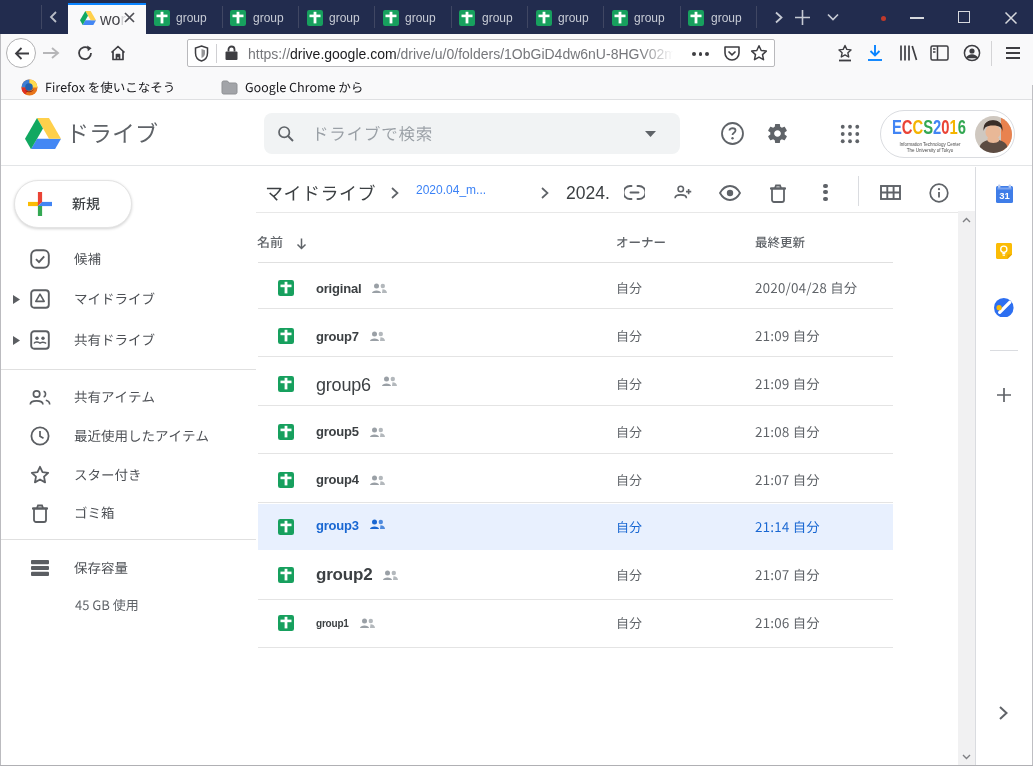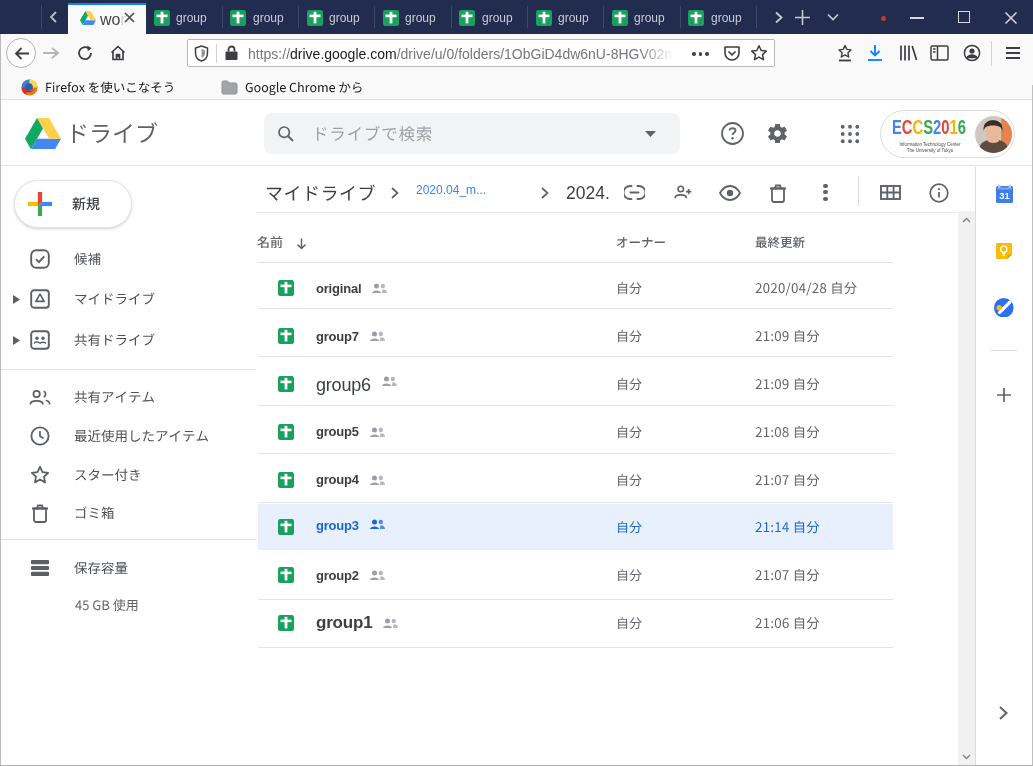--- a/index.html
+++ b/index.html
@@ -503,42 +503,42 @@
     <path transform="translate(0,16)" d="M2.8 -6.3H10.3V-5.3H2.8ZM2.8 -3.4H10.3V-2.5H2.8ZM2.8 -0.6H10.3V0.3H2.8ZM2.1 -9.1H11.1V1.0H10.1V-8.2H3.1V1.1H2.1ZM5.9 -10.9 7.0 -10.8Q6.8 -10.2 6.6 -9.6Q6.4 -9.0 6.1 -8.6L5.3 -8.8Q5.4 -9.1 5.5 -9.5Q5.6 -9.9 5.8 -10.2Q5.9 -10.6 5.9 -10.9Z M15.4 -6.0H22.9V-5.1H15.4ZM22.5 -6.0H23.6Q23.6 -6.0 23.6 -5.9Q23.6 -5.8 23.6 -5.7Q23.6 -5.6 23.5 -5.5Q23.5 -4.0 23.4 -3.0Q23.3 -1.9 23.2 -1.2Q23.1 -0.5 23.0 -0.1Q22.9 0.3 22.7 0.5Q22.5 0.7 22.3 0.8Q22.0 0.9 21.7 1.0Q21.4 1.0 20.8 1.0Q20.3 1.0 19.6 0.9Q19.6 0.7 19.5 0.4Q19.5 0.2 19.3 -0.0Q20.0 0.0 20.5 0.0Q21.0 0.1 21.3 0.1Q21.5 0.1 21.6 0.0Q21.7 -0.0 21.8 -0.1Q22.0 -0.3 22.1 -0.9Q22.3 -1.5 22.4 -2.7Q22.5 -3.9 22.5 -5.8ZM17.2 -10.7 18.3 -10.4Q17.8 -9.3 17.1 -8.3Q16.5 -7.3 15.7 -6.4Q15.0 -5.6 14.1 -5.0Q14.1 -5.1 13.9 -5.2Q13.7 -5.4 13.6 -5.5Q13.4 -5.7 13.3 -5.7Q14.1 -6.3 14.9 -7.1Q15.6 -7.8 16.2 -8.7Q16.8 -9.7 17.2 -10.7ZM21.7 -10.7Q22.1 -10.0 22.5 -9.4Q23.0 -8.7 23.5 -8.0Q24.0 -7.4 24.6 -6.9Q25.2 -6.3 25.7 -6.0Q25.6 -5.8 25.4 -5.7Q25.2 -5.6 25.1 -5.4Q25.0 -5.2 24.9 -5.1Q24.3 -5.5 23.8 -6.1Q23.2 -6.7 22.7 -7.4Q22.1 -8.1 21.7 -8.8Q21.2 -9.6 20.8 -10.3ZM18.2 -5.7H19.2Q19.1 -4.7 18.9 -3.7Q18.7 -2.6 18.2 -1.7Q17.7 -0.8 16.8 -0.1Q16.0 0.6 14.6 1.1Q14.6 1.0 14.5 0.8Q14.4 0.7 14.2 0.5Q14.1 0.4 14.0 0.2Q15.3 -0.2 16.0 -0.8Q16.8 -1.5 17.3 -2.2Q17.7 -3.0 17.9 -3.9Q18.1 -4.8 18.2 -5.7Z" fill="#1967d2"></path>
   </svg>
 <svg style="position:absolute;left:755px;top:516px;overflow:visible" width="66" height="21">
     <path transform="translate(0,16)" d="M0.6 0.0V-0.7Q2.1 -2.1 3.1 -3.2Q4.1 -4.3 4.6 -5.3Q5.1 -6.2 5.1 -7.1Q5.1 -7.6 4.9 -8.1Q4.7 -8.5 4.3 -8.8Q3.9 -9.0 3.3 -9.0Q2.7 -9.0 2.2 -8.7Q1.6 -8.4 1.2 -7.9L0.5 -8.6Q1.1 -9.2 1.8 -9.6Q2.5 -10.0 3.4 -10.0Q4.3 -10.0 5.0 -9.6Q5.6 -9.3 5.9 -8.6Q6.3 -8.0 6.3 -7.1Q6.3 -6.1 5.8 -5.1Q5.3 -4.1 4.5 -3.1Q3.6 -2.1 2.4 -1.0Q2.8 -1.0 3.2 -1.0Q3.7 -1.1 4.0 -1.1H6.8V0.0Z M8.8 0.0V-1.0H11.0V-8.3H9.3V-9.1Q9.9 -9.2 10.4 -9.4Q10.9 -9.6 11.3 -9.8H12.2V-1.0H14.2V0.0Z M17.1 -5.2Q16.8 -5.2 16.5 -5.5Q16.3 -5.7 16.3 -6.2Q16.3 -6.6 16.5 -6.8Q16.8 -7.1 17.1 -7.1Q17.5 -7.1 17.8 -6.8Q18.0 -6.6 18.0 -6.2Q18.0 -5.7 17.8 -5.5Q17.5 -5.2 17.1 -5.2ZM17.1 0.2Q16.8 0.2 16.5 -0.1Q16.3 -0.3 16.3 -0.8Q16.3 -1.2 16.5 -1.4Q16.8 -1.7 17.1 -1.7Q17.5 -1.7 17.8 -1.4Q18.0 -1.2 18.0 -0.8Q18.0 -0.3 17.8 -0.1Q17.5 0.2 17.1 0.2Z M20.4 0.0V-1.0H22.6V-8.3H20.8V-9.1Q21.5 -9.2 22.0 -9.4Q22.5 -9.6 22.9 -9.8H23.8V-1.0H25.8V0.0Z M31.4 0.0V-6.7Q31.4 -7.1 31.4 -7.6Q31.4 -8.1 31.5 -8.5H31.4Q31.2 -8.1 31.0 -7.8Q30.8 -7.4 30.6 -7.0L28.4 -3.7H33.9V-2.7H27.1V-3.5L31.2 -9.8H32.5V0.0Z M40.5 -6.5H48.3V-5.5H40.5ZM40.5 -3.5H48.3V-2.6H40.5ZM40.5 -0.6H48.3V0.3H40.5ZM39.9 -9.4H49.1V1.0H48.0V-8.5H40.9V1.1H39.9ZM43.8 -11.3 44.9 -11.1Q44.7 -10.5 44.5 -9.9Q44.2 -9.3 44.0 -8.9L43.1 -9.0Q43.2 -9.4 43.4 -9.8Q43.5 -10.2 43.6 -10.6Q43.7 -10.9 43.8 -11.3Z M53.8 -6.2H61.5V-5.2H53.8ZM61.1 -6.2H62.2Q62.2 -6.2 62.2 -6.1Q62.2 -6.0 62.2 -5.9Q62.2 -5.8 62.1 -5.7Q62.1 -4.1 62.0 -3.0Q61.9 -2.0 61.8 -1.2Q61.7 -0.5 61.6 -0.1Q61.5 0.3 61.3 0.5Q61.1 0.8 60.8 0.9Q60.6 1.0 60.3 1.0Q59.9 1.0 59.3 1.0Q58.8 1.0 58.1 1.0Q58.1 0.7 58.0 0.5Q57.9 0.2 57.8 -0.0Q58.4 0.0 59.0 0.0Q59.6 0.1 59.8 0.1Q60.0 0.1 60.1 0.0Q60.3 -0.0 60.4 -0.1Q60.6 -0.3 60.7 -0.9Q60.8 -1.6 60.9 -2.8Q61.0 -4.0 61.1 -6.0ZM55.6 -11.0 56.7 -10.7Q56.2 -9.6 55.5 -8.5Q54.9 -7.5 54.1 -6.6Q53.3 -5.8 52.5 -5.1Q52.4 -5.2 52.2 -5.4Q52.0 -5.5 51.9 -5.7Q51.7 -5.8 51.6 -5.9Q52.4 -6.5 53.2 -7.3Q54.0 -8.1 54.6 -9.0Q55.2 -10.0 55.6 -11.0ZM60.3 -11.0Q60.6 -10.3 61.1 -9.6Q61.6 -8.9 62.1 -8.3Q62.7 -7.6 63.2 -7.1Q63.8 -6.5 64.4 -6.1Q64.2 -6.0 64.1 -5.9Q63.9 -5.7 63.8 -5.6Q63.6 -5.4 63.5 -5.3Q63.0 -5.7 62.4 -6.3Q61.8 -6.9 61.3 -7.6Q60.7 -8.3 60.2 -9.1Q59.7 -9.9 59.3 -10.6ZM56.6 -5.9H57.7Q57.6 -4.8 57.3 -3.8Q57.1 -2.7 56.6 -1.8Q56.1 -0.9 55.2 -0.1Q54.4 0.6 52.9 1.1Q52.9 1.0 52.8 0.8Q52.7 0.7 52.5 0.5Q52.4 0.4 52.3 0.3Q53.6 -0.2 54.4 -0.8Q55.2 -1.5 55.7 -2.3Q56.1 -3.1 56.3 -4.0Q56.5 -5.0 56.6 -5.9Z" fill="#1967d2"></path>
   </svg>
 <svg style="position:absolute;left:278px;top:567px" width="16" height="16" viewBox="0 0 16 16">
     <rect x="0" y="0" width="16" height="16" rx="2.2" fill="#17a05e"></rect>
     <rect x="2.5" y="4.6" width="11" height="2.6" fill="#fff"></rect>
     <rect x="6.6" y="1.8" width="2.8" height="11.6" fill="#fff"></rect>
   </svg>
-<div style="position:absolute;left:316px;top:566px;display:flex;align-items:center;height:18px;font-size:13px;font-weight:bold;color:#3c4043;letter-spacing:-.2px">
+<div style="position:absolute;left:316px;top:566px;display:flex;align-items:center;height:18px;font-size:17px;font-weight:bold;color:#3c4043;letter-spacing:-.2px">
     <span>group2</span>
     <svg style="margin-left:10px" width="17" height="12" viewBox="0 0 17 12">
       <circle cx="5.5" cy="4" r="2.5" fill="#9aa0a6"></circle>
       <path d="M1 11 C1 7.5 10 7.5 10 11 Z" fill="#9aa0a6"></path>
       <circle cx="11.8" cy="4" r="2.2" fill="#9aa0a6" fill-opacity=".75"></circle>
       <path d="M11.5 7.2 C14 7.2 16 8.5 16 11 H11 Z" fill="#9aa0a6" fill-opacity=".75"></path>
     </svg>
   </div>
 <svg style="position:absolute;left:616px;top:564px;overflow:visible" width="28" height="20">
     <path transform="translate(0,16)" d="M2.8 -6.3H10.3V-5.3H2.8ZM2.8 -3.4H10.3V-2.5H2.8ZM2.8 -0.6H10.3V0.3H2.8ZM2.1 -9.1H11.1V1.0H10.1V-8.2H3.1V1.1H2.1ZM5.9 -10.9 7.0 -10.8Q6.8 -10.2 6.6 -9.6Q6.4 -9.0 6.1 -8.6L5.3 -8.8Q5.4 -9.1 5.5 -9.5Q5.6 -9.9 5.8 -10.2Q5.9 -10.6 5.9 -10.9Z M15.4 -6.0H22.9V-5.1H15.4ZM22.5 -6.0H23.6Q23.6 -6.0 23.6 -5.9Q23.6 -5.8 23.6 -5.7Q23.6 -5.6 23.5 -5.5Q23.5 -4.0 23.4 -3.0Q23.3 -1.9 23.2 -1.2Q23.1 -0.5 23.0 -0.1Q22.9 0.3 22.7 0.5Q22.5 0.7 22.3 0.8Q22.0 0.9 21.7 1.0Q21.4 1.0 20.8 1.0Q20.3 1.0 19.6 0.9Q19.6 0.7 19.5 0.4Q19.5 0.2 19.3 -0.0Q20.0 0.0 20.5 0.0Q21.0 0.1 21.3 0.1Q21.5 0.1 21.6 0.0Q21.7 -0.0 21.8 -0.1Q22.0 -0.3 22.1 -0.9Q22.3 -1.5 22.4 -2.7Q22.5 -3.9 22.5 -5.8ZM17.2 -10.7 18.3 -10.4Q17.8 -9.3 17.1 -8.3Q16.5 -7.3 15.7 -6.4Q15.0 -5.6 14.1 -5.0Q14.1 -5.1 13.9 -5.2Q13.7 -5.4 13.6 -5.5Q13.4 -5.7 13.3 -5.7Q14.1 -6.3 14.9 -7.1Q15.6 -7.8 16.2 -8.7Q16.8 -9.7 17.2 -10.7ZM21.7 -10.7Q22.1 -10.0 22.5 -9.4Q23.0 -8.7 23.5 -8.0Q24.0 -7.4 24.6 -6.9Q25.2 -6.3 25.7 -6.0Q25.6 -5.8 25.4 -5.7Q25.2 -5.6 25.1 -5.4Q25.0 -5.2 24.9 -5.1Q24.3 -5.5 23.8 -6.1Q23.2 -6.7 22.7 -7.4Q22.1 -8.1 21.7 -8.8Q21.2 -9.6 20.8 -10.3ZM18.2 -5.7H19.2Q19.1 -4.7 18.9 -3.7Q18.7 -2.6 18.2 -1.7Q17.7 -0.8 16.8 -0.1Q16.0 0.6 14.6 1.1Q14.6 1.0 14.5 0.8Q14.4 0.7 14.2 0.5Q14.1 0.4 14.0 0.2Q15.3 -0.2 16.0 -0.8Q16.8 -1.5 17.3 -2.2Q17.7 -3.0 17.9 -3.9Q18.1 -4.8 18.2 -5.7Z" fill="#5f6368"></path>
   </svg>
 <svg style="position:absolute;left:755px;top:564px;overflow:visible" width="66" height="21">
     <path transform="translate(0,16)" d="M0.6 0.0V-0.7Q2.1 -2.1 3.1 -3.2Q4.1 -4.3 4.6 -5.3Q5.1 -6.2 5.1 -7.1Q5.1 -7.6 4.9 -8.1Q4.7 -8.5 4.3 -8.8Q3.9 -9.0 3.3 -9.0Q2.7 -9.0 2.2 -8.7Q1.6 -8.4 1.2 -7.9L0.5 -8.6Q1.1 -9.2 1.8 -9.6Q2.5 -10.0 3.4 -10.0Q4.3 -10.0 5.0 -9.6Q5.6 -9.3 5.9 -8.6Q6.3 -8.0 6.3 -7.1Q6.3 -6.1 5.8 -5.1Q5.3 -4.1 4.5 -3.1Q3.6 -2.1 2.4 -1.0Q2.8 -1.0 3.2 -1.0Q3.7 -1.1 4.0 -1.1H6.8V0.0Z M8.8 0.0V-1.0H11.0V-8.3H9.3V-9.1Q9.9 -9.2 10.4 -9.4Q10.9 -9.6 11.3 -9.8H12.2V-1.0H14.2V0.0Z M17.1 -5.2Q16.8 -5.2 16.5 -5.5Q16.3 -5.7 16.3 -6.2Q16.3 -6.6 16.5 -6.8Q16.8 -7.1 17.1 -7.1Q17.5 -7.1 17.8 -6.8Q18.0 -6.6 18.0 -6.2Q18.0 -5.7 17.8 -5.5Q17.5 -5.2 17.1 -5.2ZM17.1 0.2Q16.8 0.2 16.5 -0.1Q16.3 -0.3 16.3 -0.8Q16.3 -1.2 16.5 -1.4Q16.8 -1.7 17.1 -1.7Q17.5 -1.7 17.8 -1.4Q18.0 -1.2 18.0 -0.8Q18.0 -0.3 17.8 -0.1Q17.5 0.2 17.1 0.2Z M22.9 0.2Q22.0 0.2 21.3 -0.4Q20.6 -1.0 20.2 -2.1Q19.9 -3.2 19.9 -4.9Q19.9 -6.7 20.2 -7.8Q20.6 -8.9 21.3 -9.4Q22.0 -10.0 22.9 -10.0Q23.9 -10.0 24.5 -9.4Q25.2 -8.9 25.6 -7.8Q26.0 -6.7 26.0 -4.9Q26.0 -3.2 25.6 -2.1Q25.2 -1.0 24.5 -0.4Q23.9 0.2 22.9 0.2ZM22.9 -0.8Q23.5 -0.8 23.9 -1.2Q24.3 -1.7 24.6 -2.6Q24.8 -3.5 24.8 -4.9Q24.8 -6.4 24.6 -7.3Q24.3 -8.2 23.9 -8.6Q23.5 -9.0 22.9 -9.0Q22.4 -9.0 21.9 -8.6Q21.5 -8.2 21.3 -7.3Q21.0 -6.4 21.0 -4.9Q21.0 -3.5 21.3 -2.6Q21.5 -1.7 21.9 -1.2Q22.4 -0.8 22.9 -0.8Z M29.5 0.0Q29.6 -1.4 29.7 -2.6Q29.9 -3.7 30.2 -4.8Q30.5 -5.8 31.0 -6.8Q31.5 -7.8 32.3 -8.8H27.5V-9.8H33.6V-9.1Q32.8 -8.0 32.2 -7.0Q31.7 -5.9 31.4 -4.9Q31.1 -3.8 31.0 -2.6Q30.8 -1.4 30.8 0.0Z M40.5 -6.5H48.3V-5.5H40.5ZM40.5 -3.5H48.3V-2.6H40.5ZM40.5 -0.6H48.3V0.3H40.5ZM39.9 -9.4H49.1V1.0H48.0V-8.5H40.9V1.1H39.9ZM43.8 -11.3 44.9 -11.1Q44.7 -10.5 44.5 -9.9Q44.2 -9.3 44.0 -8.9L43.1 -9.0Q43.2 -9.4 43.4 -9.8Q43.5 -10.2 43.6 -10.6Q43.7 -10.9 43.8 -11.3Z M53.8 -6.2H61.5V-5.2H53.8ZM61.1 -6.2H62.2Q62.2 -6.2 62.2 -6.1Q62.2 -6.0 62.2 -5.9Q62.2 -5.8 62.1 -5.7Q62.1 -4.1 62.0 -3.0Q61.9 -2.0 61.8 -1.2Q61.7 -0.5 61.6 -0.1Q61.5 0.3 61.3 0.5Q61.1 0.8 60.8 0.9Q60.6 1.0 60.3 1.0Q59.9 1.0 59.3 1.0Q58.8 1.0 58.1 1.0Q58.1 0.7 58.0 0.5Q57.9 0.2 57.8 -0.0Q58.4 0.0 59.0 0.0Q59.6 0.1 59.8 0.1Q60.0 0.1 60.1 0.0Q60.3 -0.0 60.4 -0.1Q60.6 -0.3 60.7 -0.9Q60.8 -1.6 60.9 -2.8Q61.0 -4.0 61.1 -6.0ZM55.6 -11.0 56.7 -10.7Q56.2 -9.6 55.5 -8.5Q54.9 -7.5 54.1 -6.6Q53.3 -5.8 52.5 -5.1Q52.4 -5.2 52.2 -5.4Q52.0 -5.5 51.9 -5.7Q51.7 -5.8 51.6 -5.9Q52.4 -6.5 53.2 -7.3Q54.0 -8.1 54.6 -9.0Q55.2 -10.0 55.6 -11.0ZM60.3 -11.0Q60.6 -10.3 61.1 -9.6Q61.6 -8.9 62.1 -8.3Q62.7 -7.6 63.2 -7.1Q63.8 -6.5 64.4 -6.1Q64.2 -6.0 64.1 -5.9Q63.9 -5.7 63.8 -5.6Q63.6 -5.4 63.5 -5.3Q63.0 -5.7 62.4 -6.3Q61.8 -6.9 61.3 -7.6Q60.7 -8.3 60.2 -9.1Q59.7 -9.9 59.3 -10.6ZM56.6 -5.9H57.7Q57.6 -4.8 57.3 -3.8Q57.1 -2.7 56.6 -1.8Q56.1 -0.9 55.2 -0.1Q54.4 0.6 52.9 1.1Q52.9 1.0 52.8 0.8Q52.7 0.7 52.5 0.5Q52.4 0.4 52.3 0.3Q53.6 -0.2 54.4 -0.8Q55.2 -1.5 55.7 -2.3Q56.1 -3.1 56.3 -4.0Q56.5 -5.0 56.6 -5.9Z" fill="#5f6368"></path>
   </svg>
 <div style="position:absolute;left:258px;top:598.5px;width:635px;height:1px;background:#e4e4e4"></div>
 <svg style="position:absolute;left:278px;top:615px" width="16" height="16" viewBox="0 0 16 16">
     <rect x="0" y="0" width="16" height="16" rx="2.2" fill="#17a05e"></rect>
     <rect x="2.5" y="4.6" width="11" height="2.6" fill="#fff"></rect>
     <rect x="6.6" y="1.8" width="2.8" height="11.6" fill="#fff"></rect>
   </svg>
-<div style="position:absolute;left:316px;top:614px;display:flex;align-items:center;height:18px;font-size:17px;font-weight:bold;color:#3c4043;letter-spacing:-.2px">
+<div style="position:absolute;left:316px;top:614px;display:flex;align-items:center;height:18px;font-size:10px;font-weight:bold;color:#3c4043;letter-spacing:-.2px">
     <span>group1</span>
     <svg style="margin-left:10px" width="17" height="12" viewBox="0 0 17 12">
       <circle cx="5.5" cy="4" r="2.5" fill="#9aa0a6"></circle>
       <path d="M1 11 C1 7.5 10 7.5 10 11 Z" fill="#9aa0a6"></path>
       <circle cx="11.8" cy="4" r="2.2" fill="#9aa0a6" fill-opacity=".75"></circle>
       <path d="M11.5 7.2 C14 7.2 16 8.5 16 11 H11 Z" fill="#9aa0a6" fill-opacity=".75"></path>
     </svg>
   </div>
 <svg style="position:absolute;left:616px;top:612px;overflow:visible" width="28" height="20">
     <path transform="translate(0,16)" d="M2.8 -6.3H10.3V-5.3H2.8ZM2.8 -3.4H10.3V-2.5H2.8ZM2.8 -0.6H10.3V0.3H2.8ZM2.1 -9.1H11.1V1.0H10.1V-8.2H3.1V1.1H2.1ZM5.9 -10.9 7.0 -10.8Q6.8 -10.2 6.6 -9.6Q6.4 -9.0 6.1 -8.6L5.3 -8.8Q5.4 -9.1 5.5 -9.5Q5.6 -9.9 5.8 -10.2Q5.9 -10.6 5.9 -10.9Z M15.4 -6.0H22.9V-5.1H15.4ZM22.5 -6.0H23.6Q23.6 -6.0 23.6 -5.9Q23.6 -5.8 23.6 -5.7Q23.6 -5.6 23.5 -5.5Q23.5 -4.0 23.4 -3.0Q23.3 -1.9 23.2 -1.2Q23.1 -0.5 23.0 -0.1Q22.9 0.3 22.7 0.5Q22.5 0.7 22.3 0.8Q22.0 0.9 21.7 1.0Q21.4 1.0 20.8 1.0Q20.3 1.0 19.6 0.9Q19.6 0.7 19.5 0.4Q19.5 0.2 19.3 -0.0Q20.0 0.0 20.5 0.0Q21.0 0.1 21.3 0.1Q21.5 0.1 21.6 0.0Q21.7 -0.0 21.8 -0.1Q22.0 -0.3 22.1 -0.9Q22.3 -1.5 22.4 -2.7Q22.5 -3.9 22.5 -5.8ZM17.2 -10.7 18.3 -10.4Q17.8 -9.3 17.1 -8.3Q16.5 -7.3 15.7 -6.4Q15.0 -5.6 14.1 -5.0Q14.1 -5.1 13.9 -5.2Q13.7 -5.4 13.6 -5.5Q13.4 -5.7 13.3 -5.7Q14.1 -6.3 14.9 -7.1Q15.6 -7.8 16.2 -8.7Q16.8 -9.7 17.2 -10.7ZM21.7 -10.7Q22.1 -10.0 22.5 -9.4Q23.0 -8.7 23.5 -8.0Q24.0 -7.4 24.6 -6.9Q25.2 -6.3 25.7 -6.0Q25.6 -5.8 25.4 -5.7Q25.2 -5.6 25.1 -5.4Q25.0 -5.2 24.9 -5.1Q24.3 -5.5 23.8 -6.1Q23.2 -6.7 22.7 -7.4Q22.1 -8.1 21.7 -8.8Q21.2 -9.6 20.8 -10.3ZM18.2 -5.7H19.2Q19.1 -4.7 18.9 -3.7Q18.7 -2.6 18.2 -1.7Q17.7 -0.8 16.8 -0.1Q16.0 0.6 14.6 1.1Q14.6 1.0 14.5 0.8Q14.4 0.7 14.2 0.5Q14.1 0.4 14.0 0.2Q15.3 -0.2 16.0 -0.8Q16.8 -1.5 17.3 -2.2Q17.7 -3.0 17.9 -3.9Q18.1 -4.8 18.2 -5.7Z" fill="#5f6368"></path>

